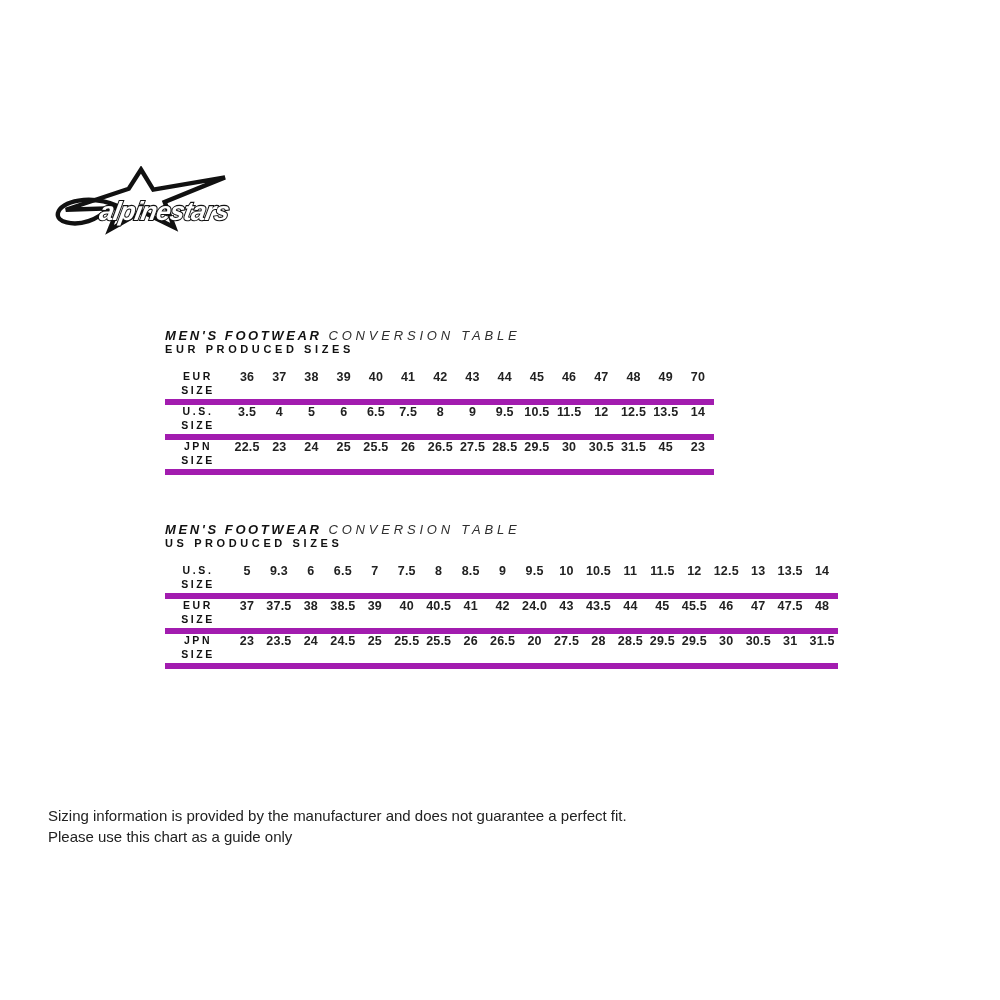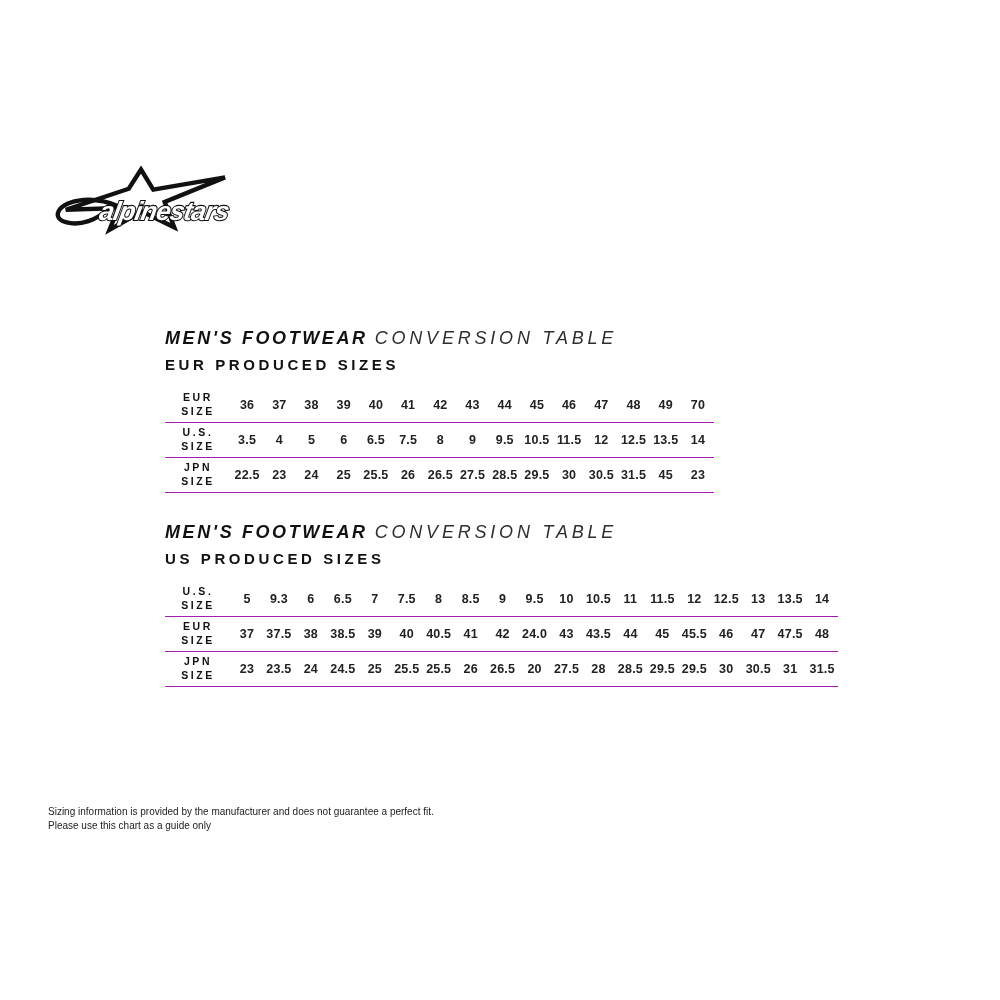--- a/index.html
+++ b/index.html
@@ -15,48 +15,48 @@
   
   .logo { position: absolute; left: 52px; top: 166px; width: 178px; height: 70px; }
   .logo svg { width: 100%; height: 100%; }
 
   
   .sec { position: absolute; left: 165px; }
   .sec1 { top: 328px; width: 549px; }
   .sec2 { top: 522px; width: 673px; }
 
   h1.sec-title {
-    font-size: 18px;
+    font-size: 13px;
     font-style: italic;
     font-weight: 700;
     letter-spacing: 2.6px;
     white-space: nowrap;
     color: #111;
   }
   h1.sec-title .t-light {
     font-weight: 400;
     letter-spacing: 3.8px;
     color: #2e2e2e;
     margin-left: 7px;
   }
   h2.sec-sub {
-    font-size: 15px;
+    font-size: 11px;
     font-weight: 700;
     letter-spacing: 3.6px;
-    margin-top: 7px;
+    margin-top: 0;
     color: #111;
   }
 
   
   .ctable { margin-top: 15px; width: 100%; }
   .trow {
     display: flex;
-    align-items: center;
+    align-items: flex-start;
     height: 35px;
-    border-bottom: 1px solid #a21caf;
+    border-bottom: 6px solid #a21caf;
   }
   .tlabel {
     width: 66px;
     flex: 0 0 66px;
     text-align: center;
     font-weight: 700;
     font-size: 10.5px;
     letter-spacing: 2.6px;
     line-height: 1.3;
     color: #111;
@@ -69,21 +69,21 @@
     font-size: 12.5px;
     letter-spacing: 0.2px;
     color: #222;
   }
 
   
   .foot {
     position: absolute;
     left: 48px;
     top: 805px;
-    font-size: 10px;
+    font-size: 15px;
     line-height: 1.4;
     color: #222;
   }
 </style>
 </head>
 <body>
 
 <div class="page">
 
   <div class="logo">

